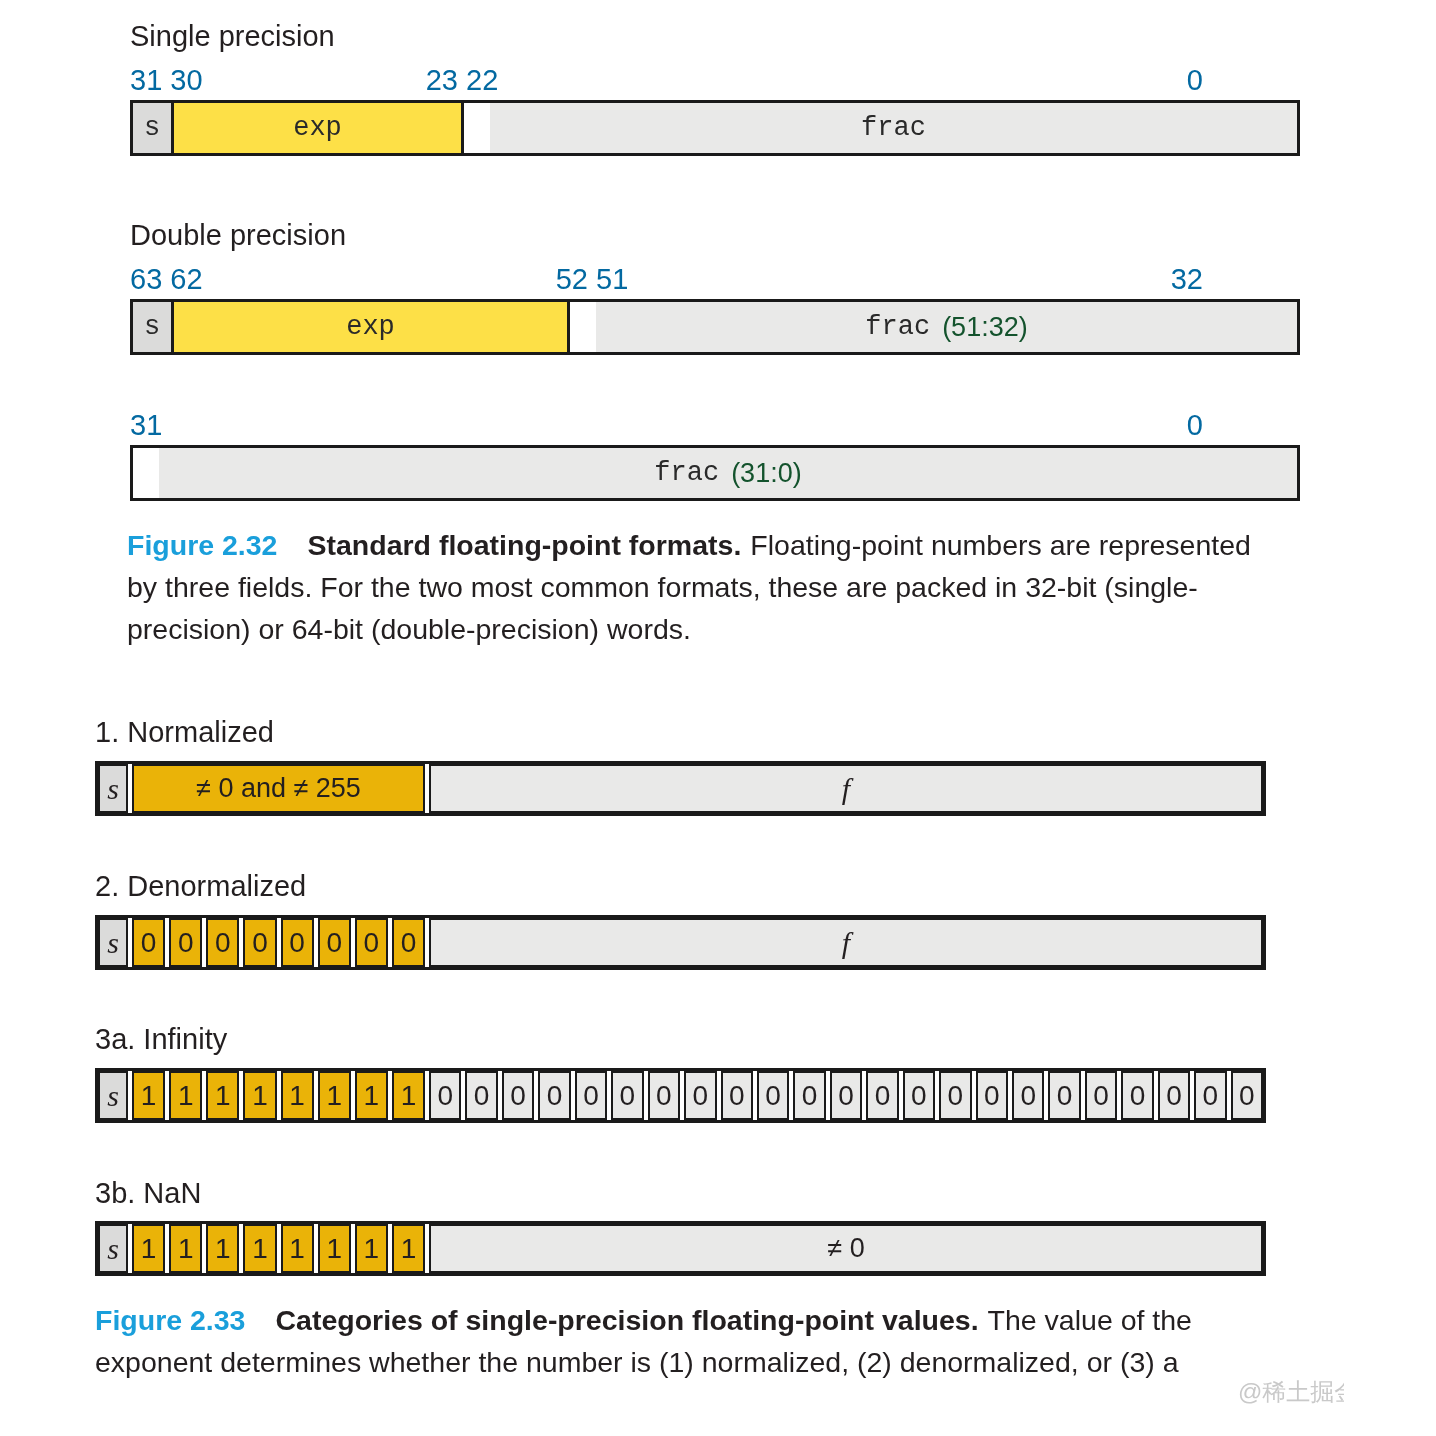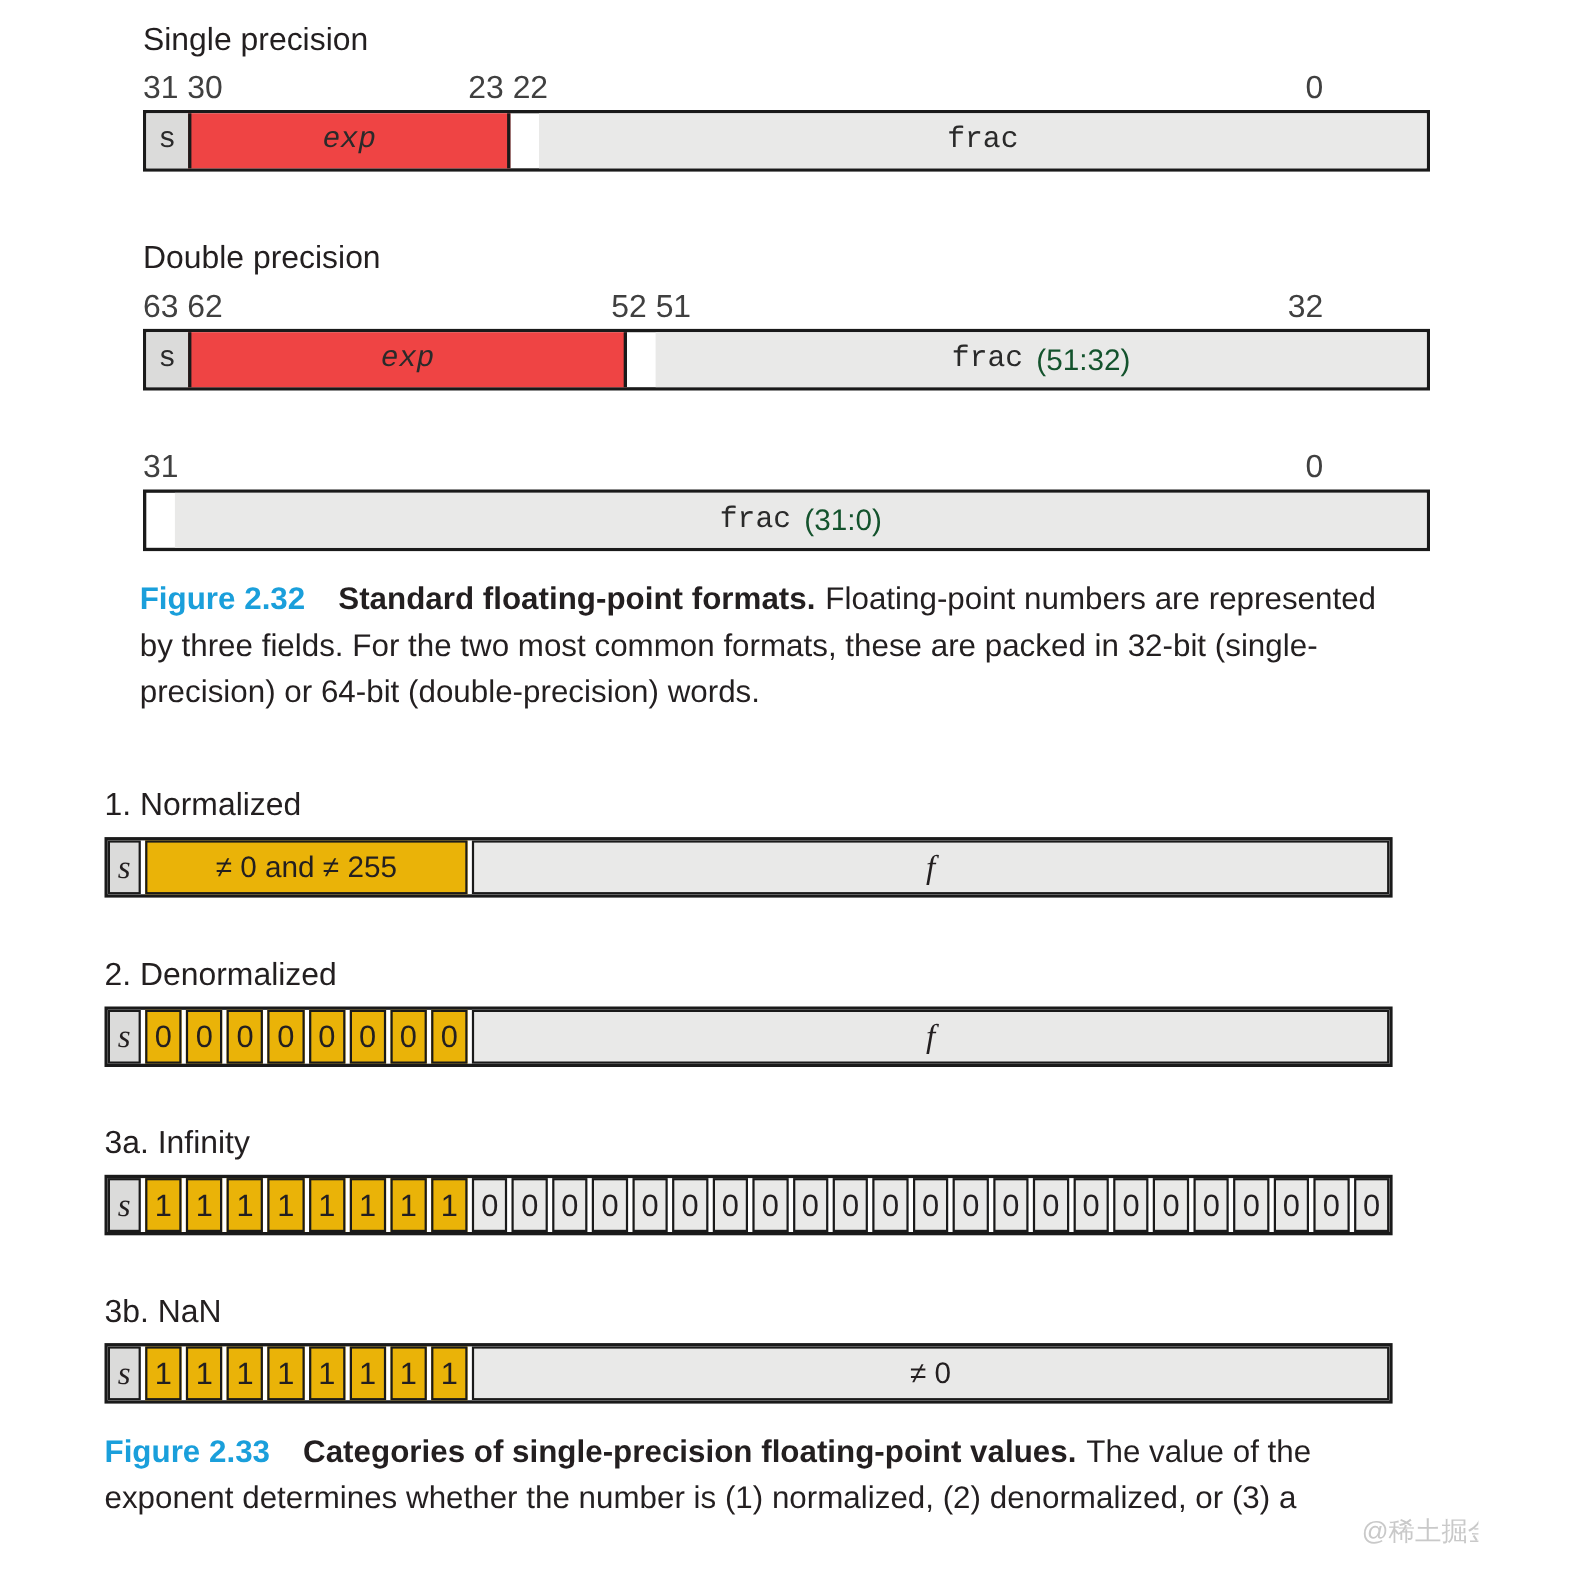--- a/index.html
+++ b/index.html
@@ -1,28 +1,28 @@
 <!DOCTYPE html>
 <html><head>
 <meta charset="utf-8">
 <style>
   html,body { margin:0; padding:0; background:#ffffff; }
   .page { position:relative; width:1344px; height:1436px; background:#ffffff;
           overflow:hidden; font-family:"Liberation Sans", sans-serif; color:#231F20; }
 
   .hdr  { position:absolute; font-size:29px; color:#231F20; white-space:nowrap; }
-  .bits { position:absolute; font-size:29px; color:#404040; white-space:nowrap; }
+  .bits { position:absolute; font-size:29px; color:#0369a1; white-space:nowrap; }
   .bits.ctr { transform:translateX(-50%); }
 
   
   .bar232 { position:absolute; left:130px; width:1170px; height:56px; box-sizing:border-box;
             border:3px solid #1A1A1A; display:flex; }
   .bar232 .c { display:flex; align-items:center; justify-content:center; box-sizing:border-box; }
   .s232   { width:38px; background:#DBDBDA; }
-  .exp232 { background:#ef4444; border-left:3px solid #1A1A1A; border-right:3px solid #1A1A1A;font-style:italic; }
+  .exp232 { background:#fde047; border-left:3px solid #1A1A1A; border-right:3px solid #1A1A1A; }
   .frac232{ flex:1; background:#E9E9E8;margin-left:26px; }
   .mono   { font-family:"Liberation Mono", monospace; font-size:27px; color:#2A2A2A; }
   .range  { font-family:"Liberation Sans", sans-serif; font-size:27px; color:#14532d; margin-left:12px; }
 
   
   .row233 { position:absolute; left:95px; width:1171px; height:55px; box-sizing:border-box;
             border:3px solid #1A1A1A; background:#ffffff; display:flex; gap:4px; }
   .scell  { width:30px; flex:0 0 30px; background:#DBDBDA; border:2px solid #1A1A1A; box-sizing:border-box;
             display:flex; align-items:center; justify-content:center; }
   .grp    { display:flex; gap:4px; }

